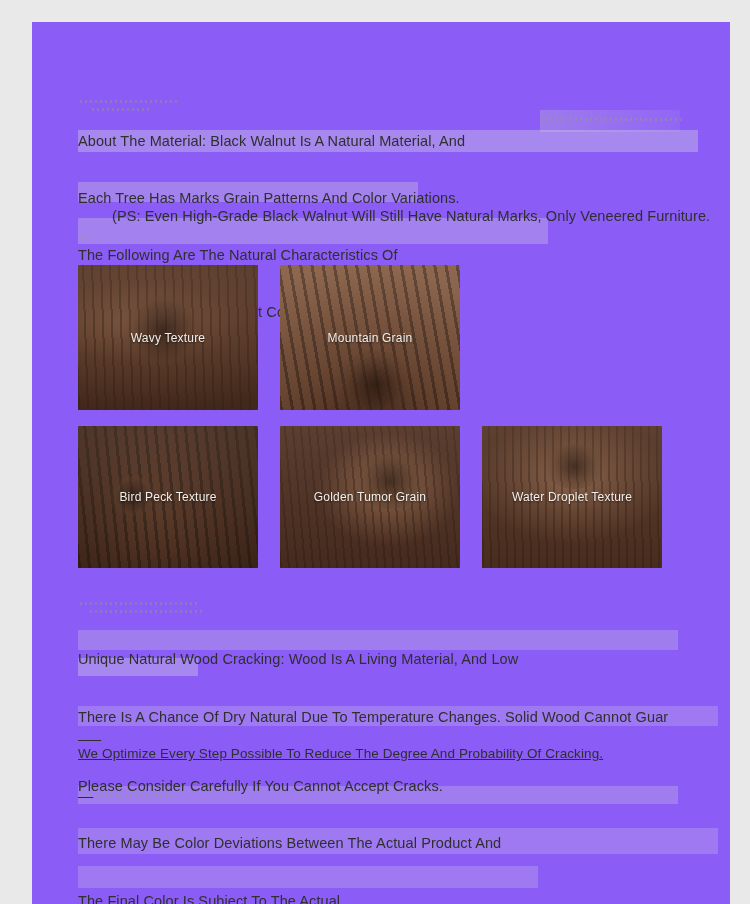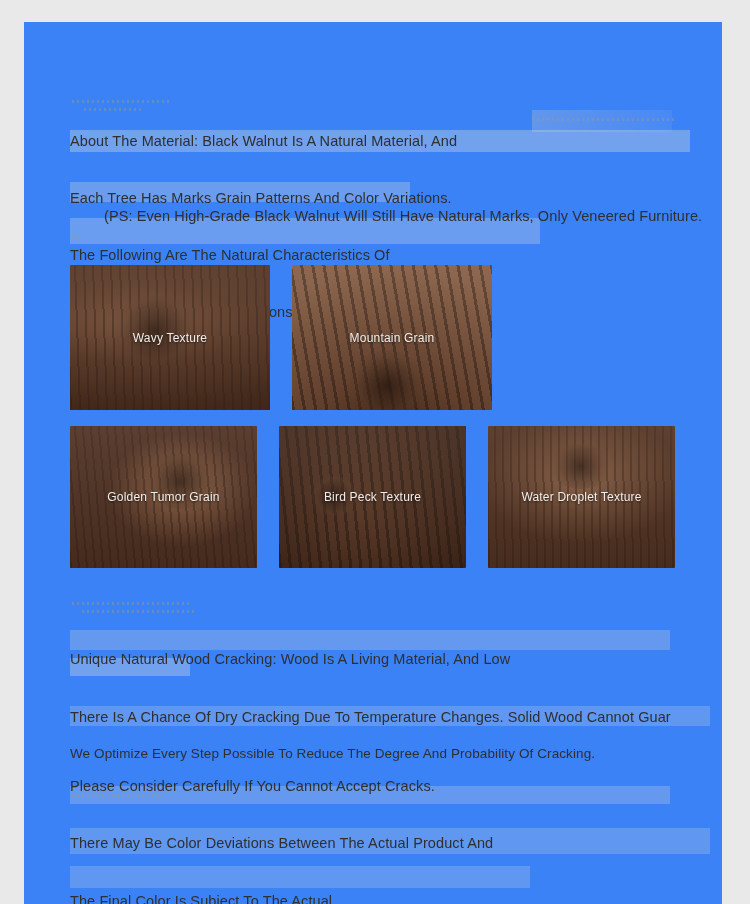--- a/index.html
+++ b/index.html
@@ -8,25 +8,25 @@
   }
   body {
     width: 750px;
     height: 904px;
     background: #e9e9e9;
     font-family: "Liberation Sans", sans-serif;
     overflow: hidden;
   }
   .page {
     position: absolute;
-    left: 24px;
+    left: 32px;
     top: 22px;
     width: 698px;
     height: 882px;
-    background: #3b82f6;
+    background: #8b5cf6;
     overflow: hidden;
   }
   .content {
     position: relative;
     padding: 0;
   }
 
   
   .ghost {
     position: absolute;
@@ -61,21 +61,21 @@
     top: 243px;
     width: 605px;
   }
   .row {
     display: flex;
     gap: 22px;
     margin-bottom: 16px;
   }
   .cell {
     position: relative;
-    width: 200px;
+    width: 180px;
     height: 145px;
     overflow: hidden;
     border-radius: 1px;
   }
   .cell .caption {
     position: absolute;
     left: 0;
     right: 0;
     top: 50%;
     transform: translateY(-50%);
@@ -195,50 +195,50 @@
           <div class="caption">Wavy Texture</div>
         </div>
         <div class="cell r1 w2">
           <div class="wood-base"></div>
           <div class="knot" style="left:55px; top:85px; width:80px; height:70px;"></div>
           <div class="sheen"></div>
           <div class="caption">Mountain Grain</div>
         </div>
       </div>
       <div class="row">
+        <div class="cell r2 w5">
+          <div class="wood-base"></div>
+          <div class="knot" style="left:30px; top:50px; width:50px; height:40px;"></div>
+          <div class="sheen"></div>
+          <div class="caption">Bird Peck Texture</div>
+        </div>
         <div class="cell r2 w4">
           <div class="wood-base"></div>
           <div class="knot" style="left:75px; top:28px; width:70px; height:55px;"></div>
           <div class="sheen"></div>
           <div class="caption">Golden Tumor Grain</div>
-        </div>
-        <div class="cell r2 w5">
-          <div class="wood-base"></div>
-          <div class="knot" style="left:30px; top:50px; width:50px; height:40px;"></div>
-          <div class="sheen"></div>
-          <div class="caption">Bird Peck Texture</div>
         </div>
         <div class="cell r2 w6">
           <div class="wood-base"></div>
           <div class="knot" style="left:60px; top:18px; width:65px; height:45px;"></div>
           <div class="sheen"></div>
           <div class="caption">Water Droplet Texture</div>
         </div>
       </div>
     </div>
 
     <div class="para" style="left:46px; top:590px;">
       <div>Unique Natural Wood Cracking: Wood Is A Living Material, And Low</div>
     </div>
 
     <div class="para" style="left:46px; top:648px;">
-      <div>There Is A Chance Of Dry Cracking Due To Temperature Changes. Solid Wood Cannot Guar</div>
-    </div>
-
-    <div class="para" style="left:46px; top:684px; font-size:13.5px;">
+      <div>There Is A Chance Of Dry Natural Due To Temperature Changes. Solid Wood Cannot Guar</div>
+    </div>
+
+    <div class="para" style="left:46px; top:684px; font-size:13.5px;text-decoration:underline;">
       <div>We Optimize Every Step Possible To Reduce The Degree And Probability Of Cracking.</div>
     </div>
 
     <div class="para" style="left:46px; top:717px;">
       <div>Please Consider Carefully If You Cannot Accept Cracks.</div>
     </div>
 
     <div class="para" style="left:46px; top:774px;">
       <div>There May Be Color Deviations Between The Actual Product And</div>
       

